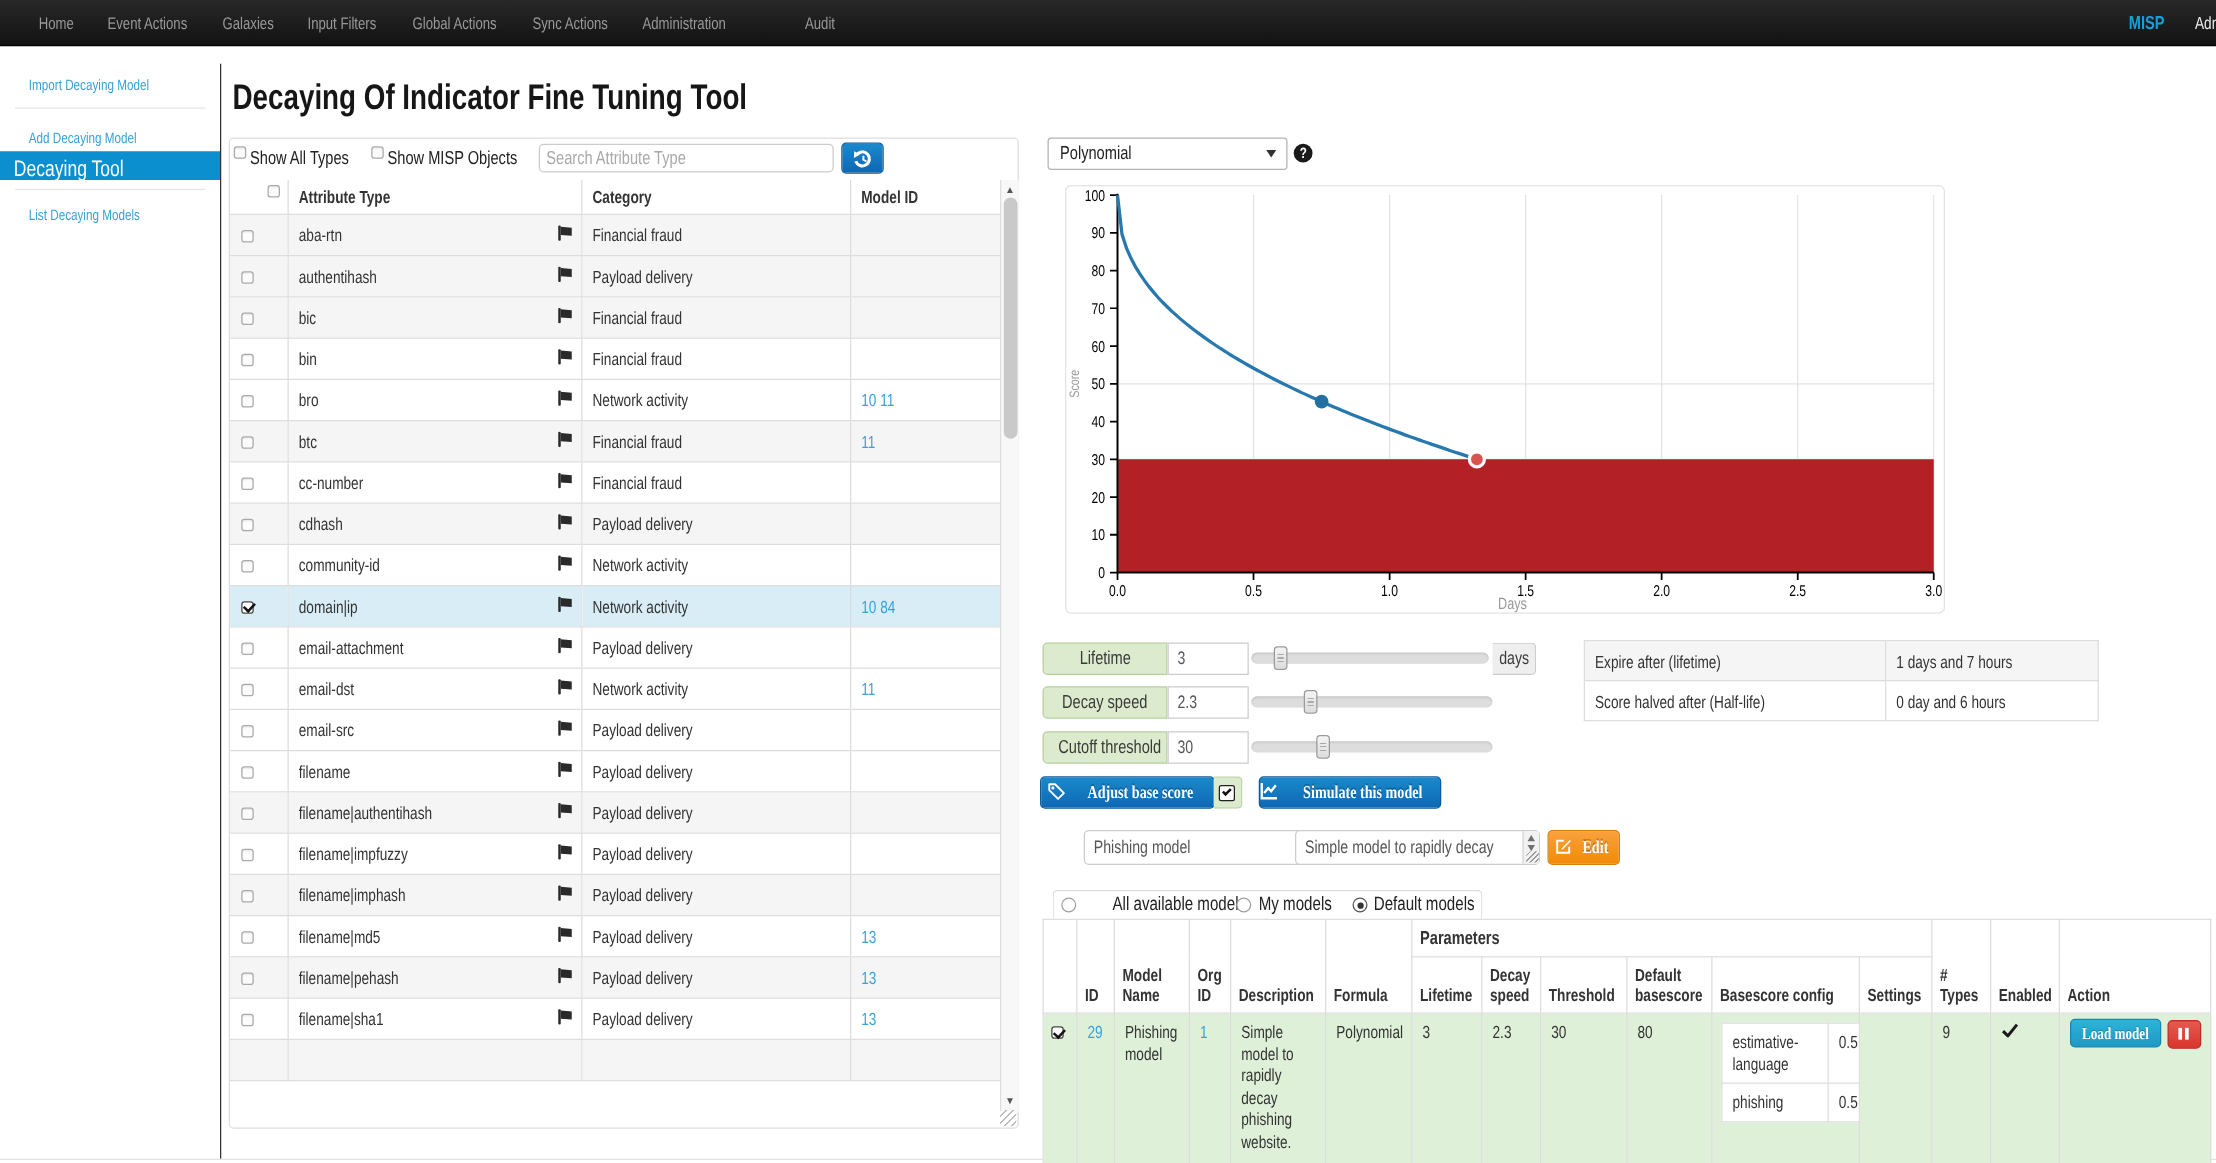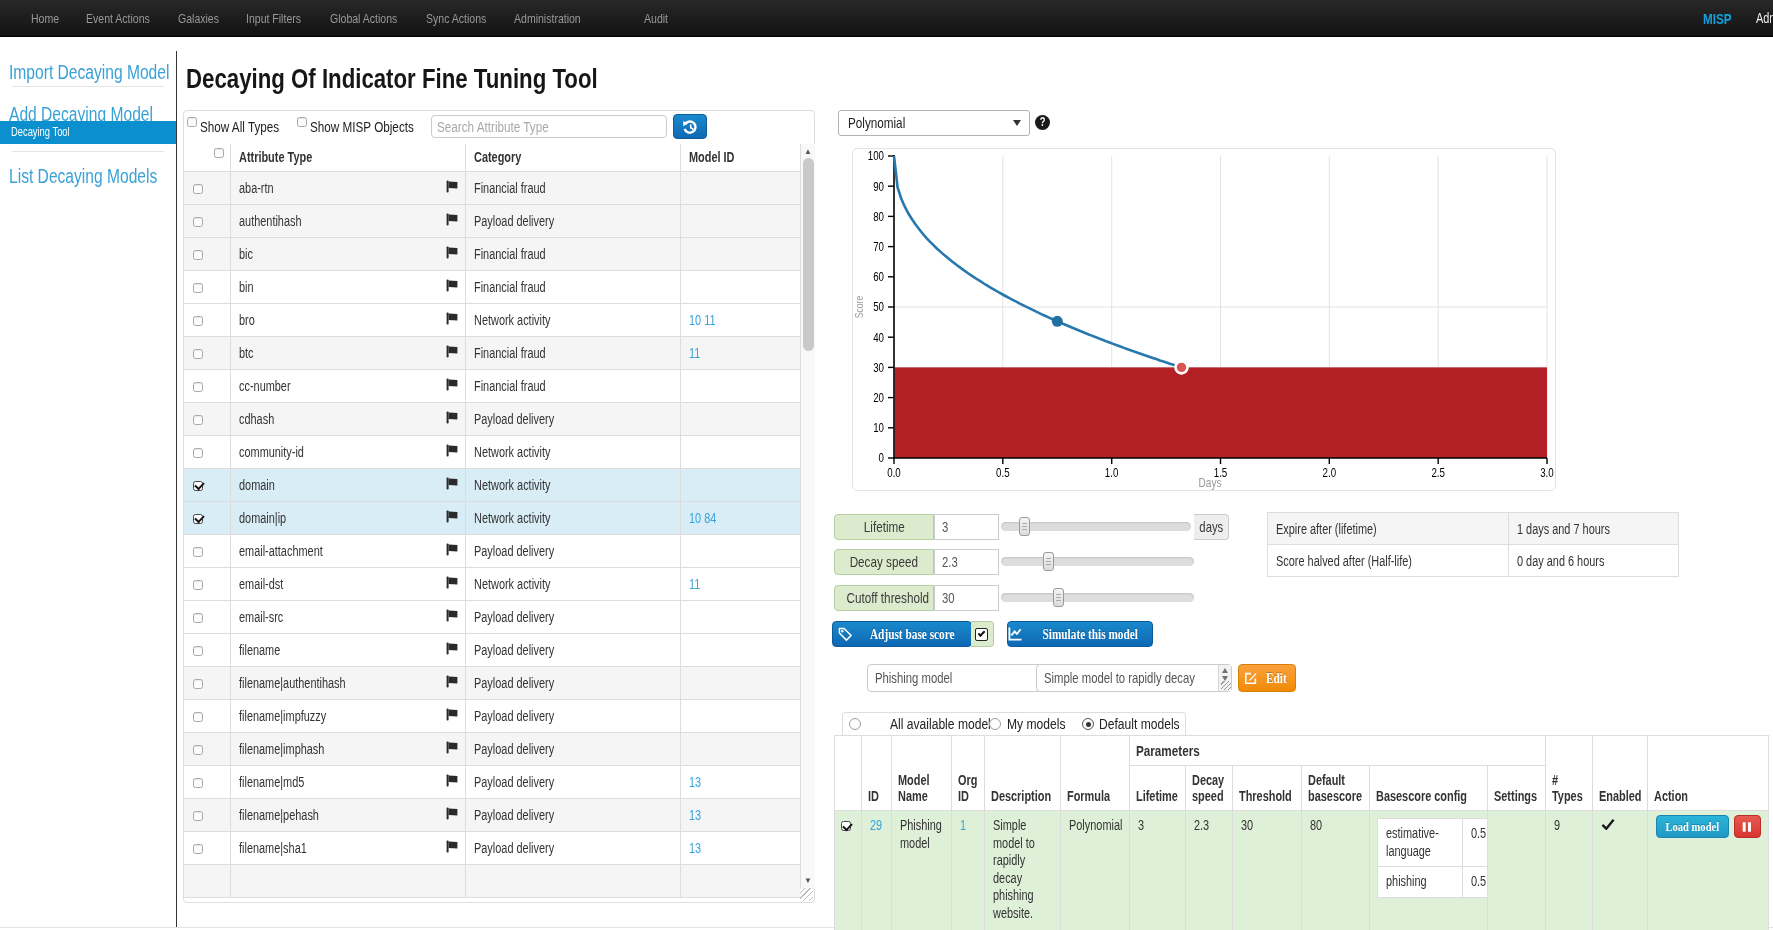--- a/index.html
+++ b/index.html
@@ -4,24 +4,24 @@
 html,body { width:1773px; height:930px; overflow:hidden; background:#fff;
   font-family:"Liberation Sans", sans-serif; font-size:14px; color:#333; }
 .t { display:inline-block; transform:scaleX(0.78); transform-origin:0 50%; white-space:nowrap; }
 .tc { transform-origin:50% 50%; }
 #navbar { position:absolute; left:0; top:0; width:1773px; height:37px;
   background:linear-gradient(#282828,#121212); border-bottom:1px solid #000;text-decoration:underline; }
 #navbar .item { position:absolute; color:#999; font-size:13.5px; line-height:37px; }
 #navbar .brand { position:absolute; color:#13a0dc; font-weight:bold; font-size:15px; line-height:37px; }
 #navbar .right { position:absolute; color:#eee; font-size:14px; line-height:37px; }
 #sideline { position:absolute; left:176px; top:51px; width:1px; height:876px; background:#333; }
-.sidelink { position:absolute; left:9px; color:#38a1d6; font-size:20px; }
+.sidelink { position:absolute; left:23px; color:#38a1d6; font-size:12px; }
 .sidediv { position:absolute; left:12px; width:152px; height:1px; background:#e5e5e5; }
 #sideactive { position:absolute; left:0; top:121px; width:176px; height:23px; background:#0b8fce; }
-#sideactive span.w { position:absolute; left:11px; top:4px; color:#fff; font-size:12px; }
+#sideactive span.w { position:absolute; left:11px; top:4px; color:#fff; font-size:18px; }
 #footline { position:absolute; left:0; top:927px; width:1773px; height:1px; background:#e2e2e2; }
 #title { position:absolute; left:186px; top:62px; font-size:28.5px; font-weight:bold; color:#161616; }
 #attrpanel { position:absolute; left:183px; top:110px; width:632px; height:793px;
   border:1px solid #ddd; border-radius:4px; background:#fff; }
 .cb { display:inline-block; width:10px; height:10px; border:1px solid #a9a9a9; border-radius:2.5px; background:#fcfcfc; vertical-align:middle; box-shadow:inset 0 1px 1px rgba(0,0,0,0.08); }
 .cb.checked { border:1px solid #454545; background:#fff; position:relative; box-shadow:none; }
 .cb.checked:after { content:""; position:absolute; left:0.5px; top:0.5px; width:7px; height:4px; border-left:2.2px solid #151515; border-bottom:2.2px solid #151515; transform:rotate(-47deg); transform-origin:50% 50%; }
 #attrtablewrap { position:absolute; left:0px; top:33px; width:616px; height:759px; overflow:hidden; }
 table.attr { border-collapse:collapse; table-layout:fixed; width:616px; }
 table.attr td, table.attr th { border:1px solid #ddd; padding:0 8px; font-size:14px; height:33px; overflow:hidden; }
@@ -209,29 +209,20 @@
             <td><span class="cb"></span></td>
             <td><span class="t" style="">community-id</span><svg class="flag" width="12" height="13" viewBox="0 0 12 13">
                 <rect x="0.6" y="0.4" width="2" height="12.2" rx="0.8" fill="#2a2a2a"></rect>
                 <path d="M2.6 1.4 L11.4 2.1 L11.4 8.6 L2.6 7.9 Z" fill="#2a2a2a"></path>
               </svg></td>
             <td><span class="t" style="">Network activity</span></td>
             <td><span class="t" style=""></span></td>
           </tr>
 <tr class="blue">
             <td><span class="cb checked"></span></td>
-            <td><span class="t" style="">domain</span><svg class="flag" width="12" height="13" viewBox="0 0 12 13">
-                <rect x="0.6" y="0.4" width="2" height="12.2" rx="0.8" fill="#2a2a2a"></rect>
-                <path d="M2.6 1.4 L11.4 2.1 L11.4 8.6 L2.6 7.9 Z" fill="#2a2a2a"></path>
-              </svg></td>
-            <td><span class="t" style="">Network activity</span></td>
-            <td><span class="t" style=""></span></td>
-          </tr>
-<tr class="blue">
-            <td><span class="cb checked"></span></td>
             <td><span class="t" style="">domain|ip</span><svg class="flag" width="12" height="13" viewBox="0 0 12 13">
                 <rect x="0.6" y="0.4" width="2" height="12.2" rx="0.8" fill="#2a2a2a"></rect>
                 <path d="M2.6 1.4 L11.4 2.1 L11.4 8.6 L2.6 7.9 Z" fill="#2a2a2a"></path>
               </svg></td>
             <td><span class="t" style="">Network activity</span></td>
             <td><span class="t" style=""><a class="mid">10</a> <a class="mid">84</a></span></td>
           </tr>
 <tr>
             <td><span class="cb"></span></td>
             <td><span class="t" style="">email-attachment</span><svg class="flag" width="12" height="13" viewBox="0 0 12 13">

